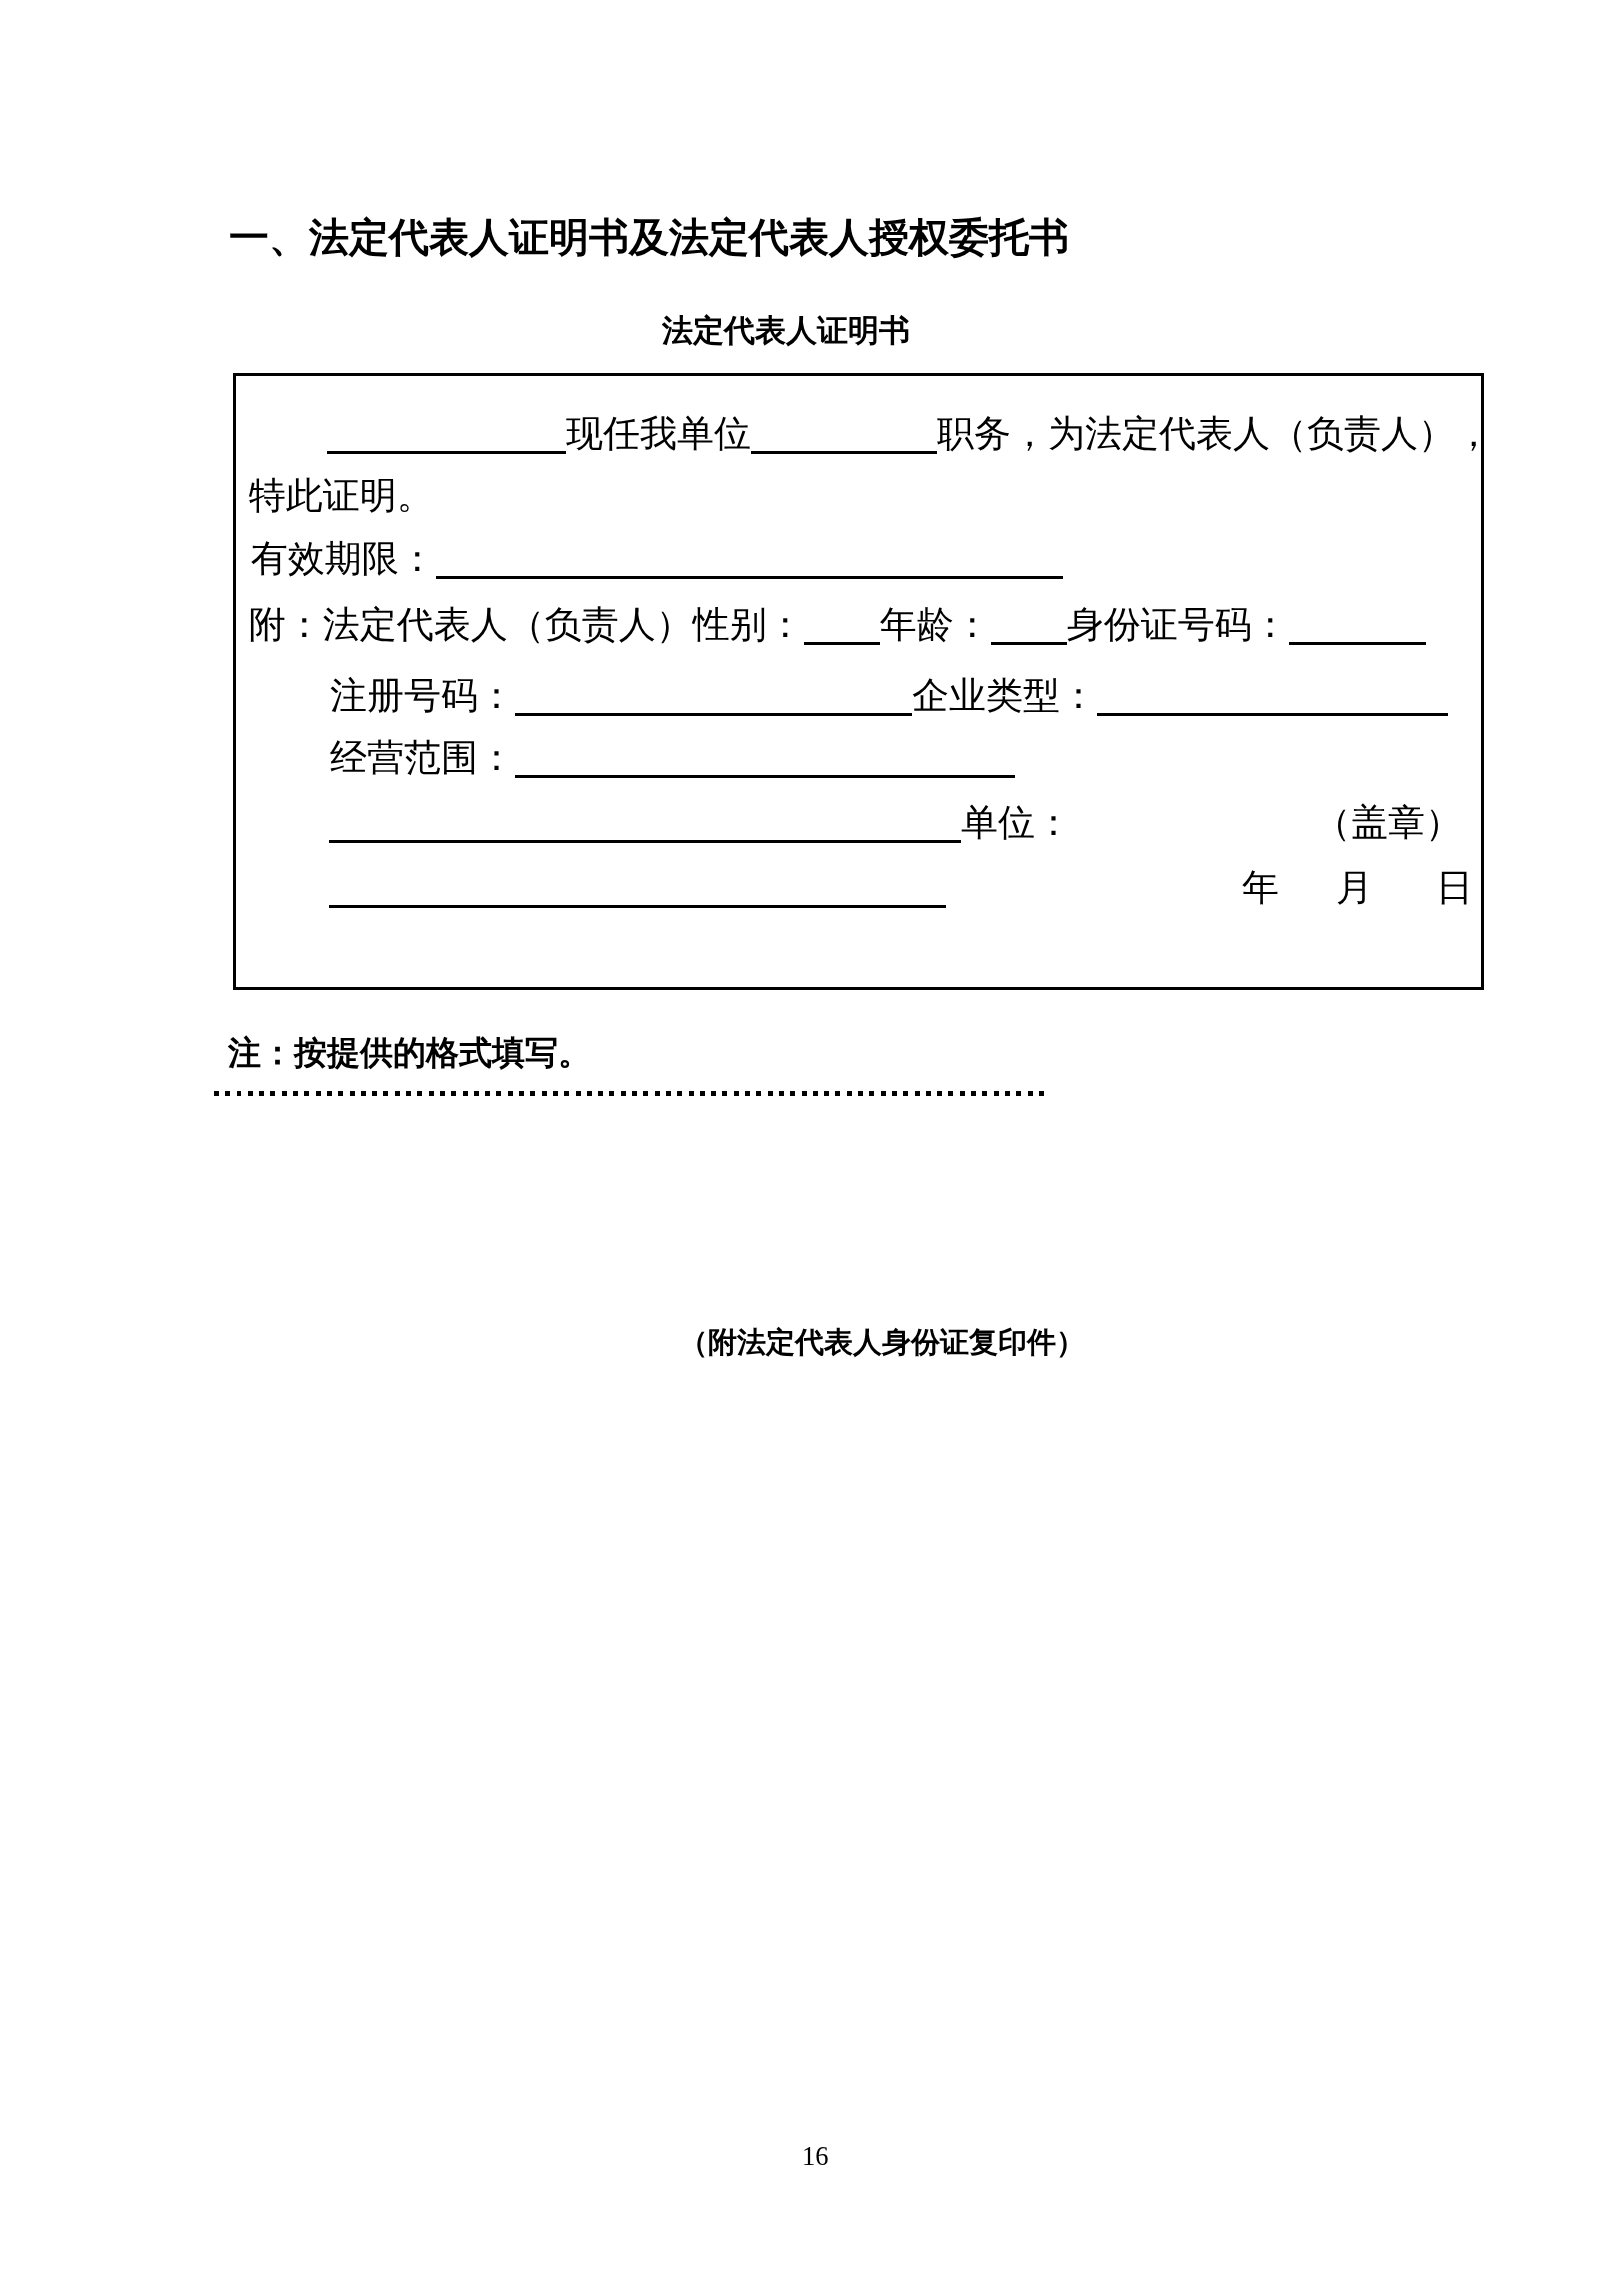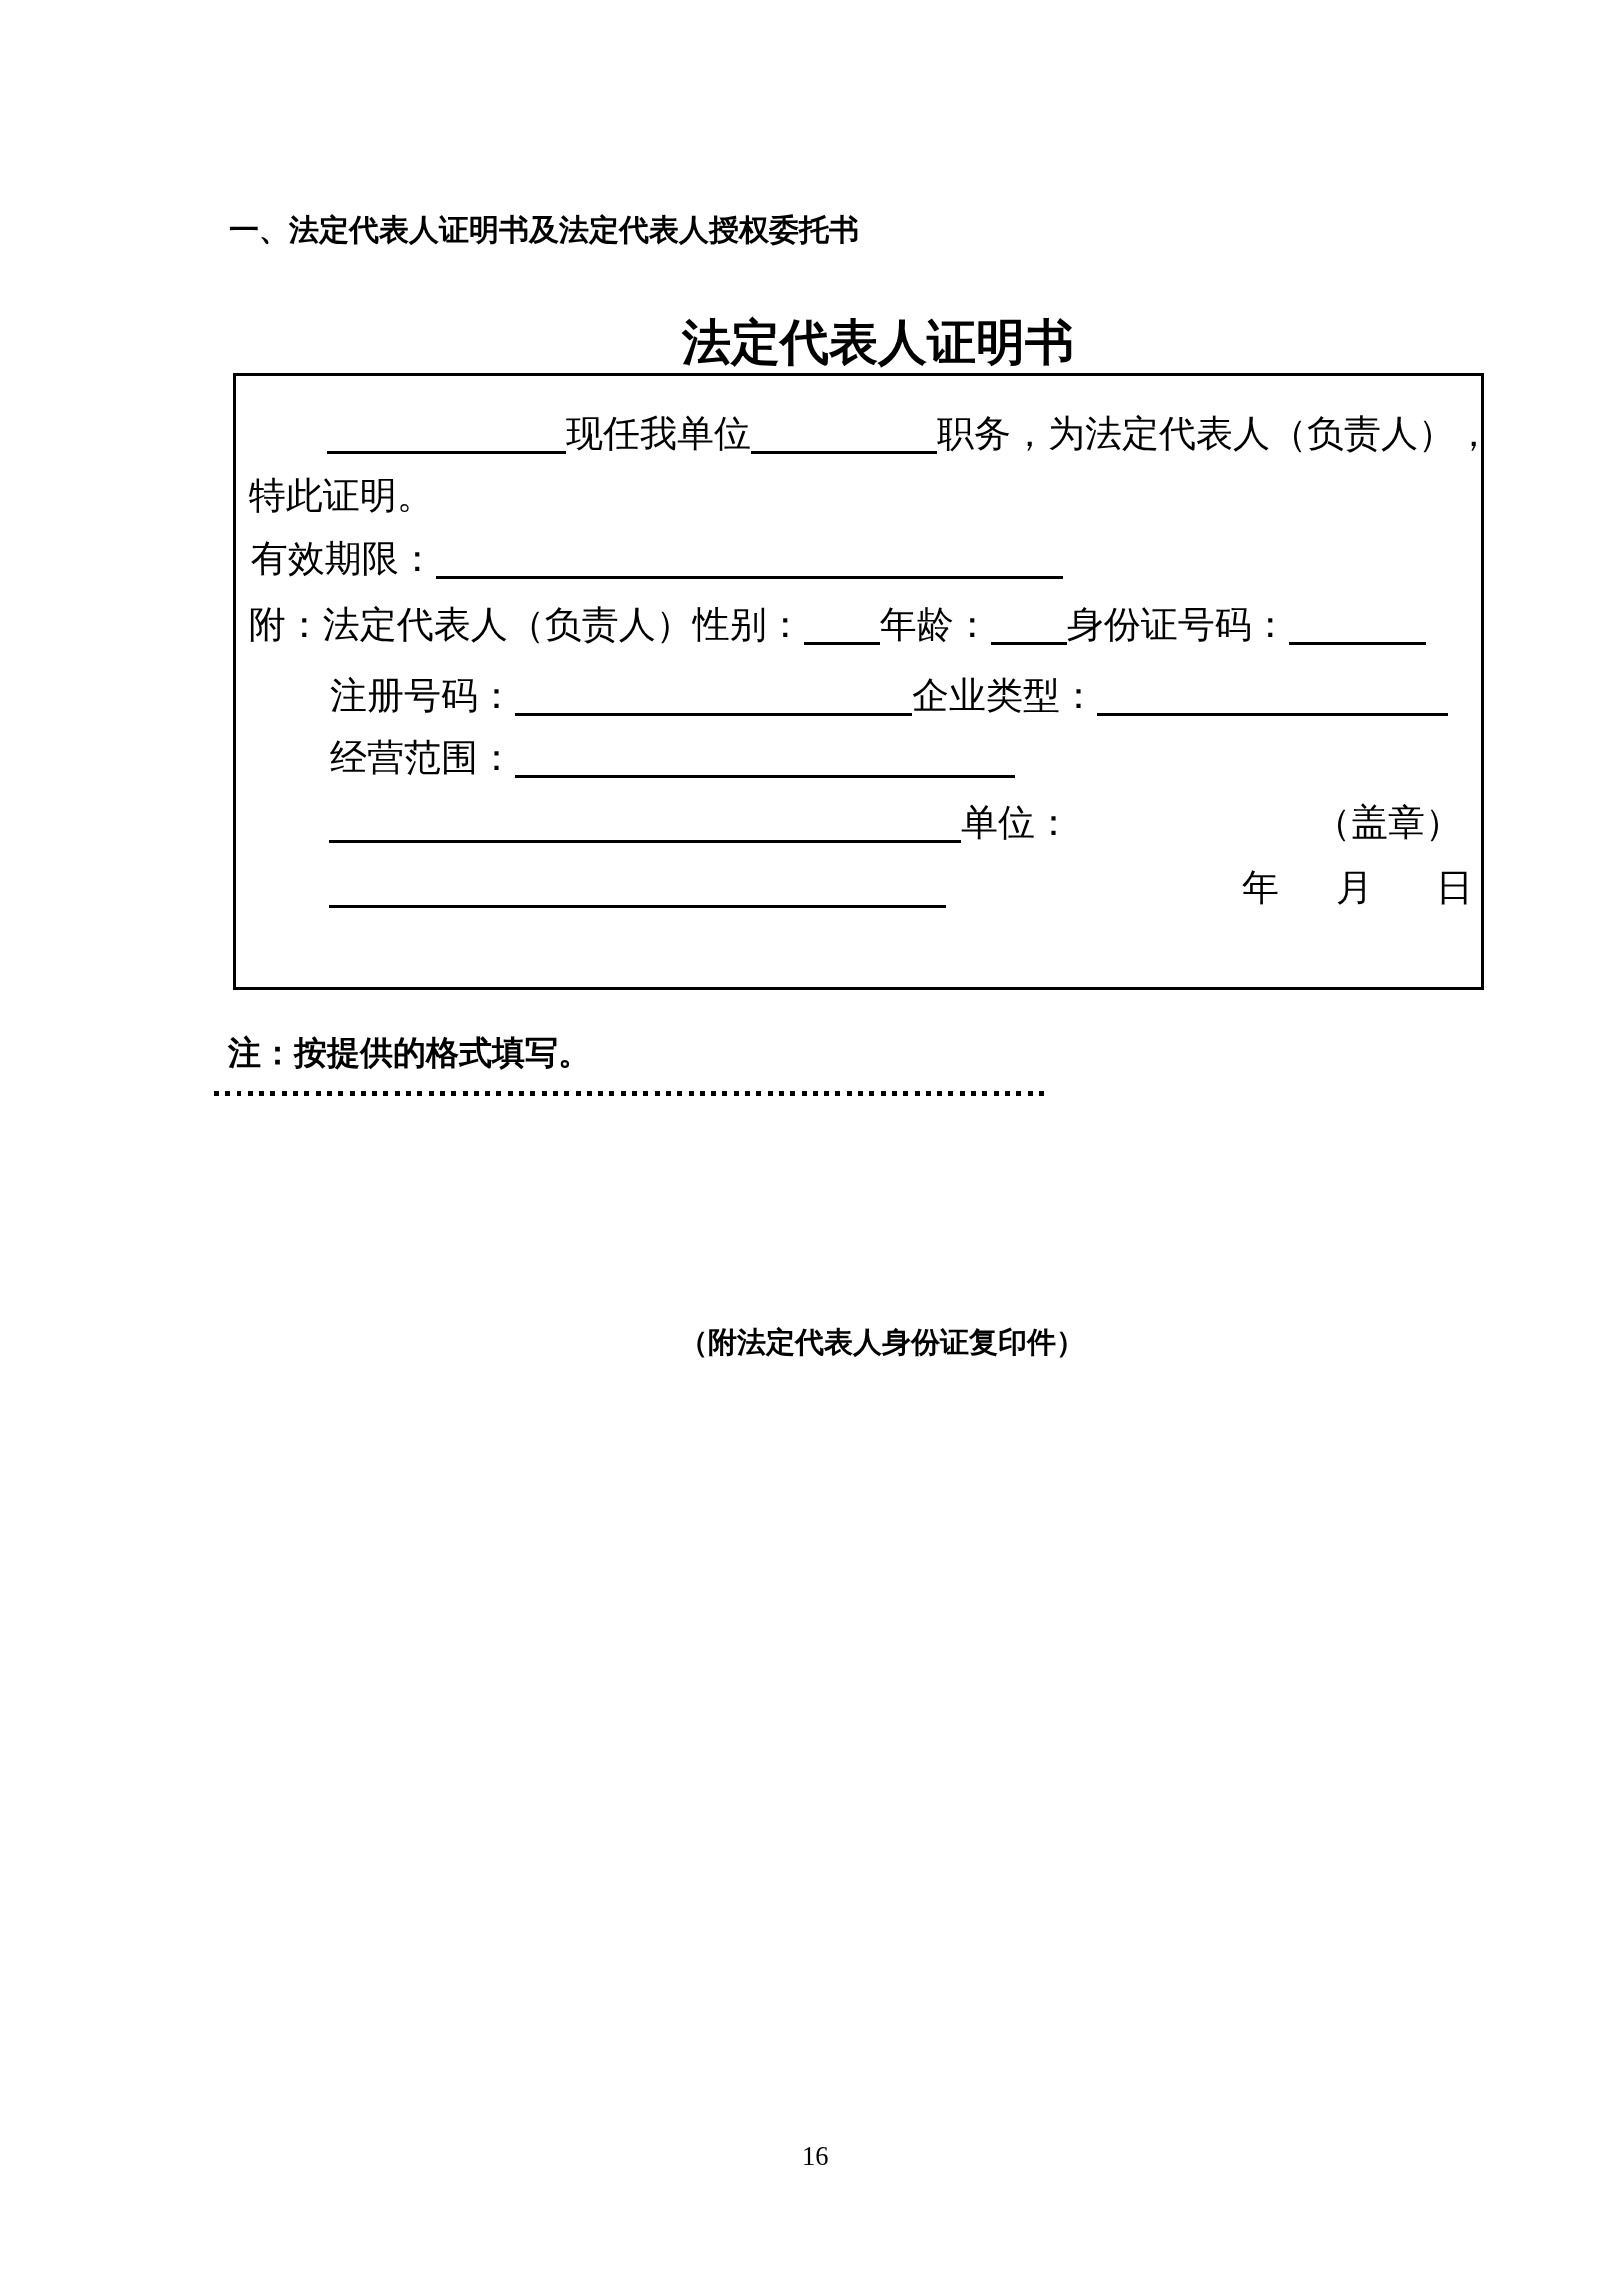--- a/index.html
+++ b/index.html
@@ -8,26 +8,26 @@
     background: #ffffff;
     position: relative;
     font-family: "Liberation Serif", "DejaVu Serif", serif;
     color: #000;
     overflow: hidden;
   }
   .abs { position: absolute; }
 
   .heading {
     left: 229px; top: 210px;
-    font-size: 30px; font-weight: bold;
+    font-size: 40px; font-weight: bold;
     white-space: nowrap;
   }
   .doc-title {
-    left: 682px; top: 310px;
-    font-size: 49px; font-weight: bold;
+    left: 662px; top: 310px;
+    font-size: 31px; font-weight: bold;
     white-space: nowrap;
     letter-spacing: 0;
   }
   .cert-box {
     left: 233px; top: 373px;
     width: 1251px; height: 617px;
     border: 3.9px solid #000;
     box-sizing: border-box;
   }
   .form-line {

